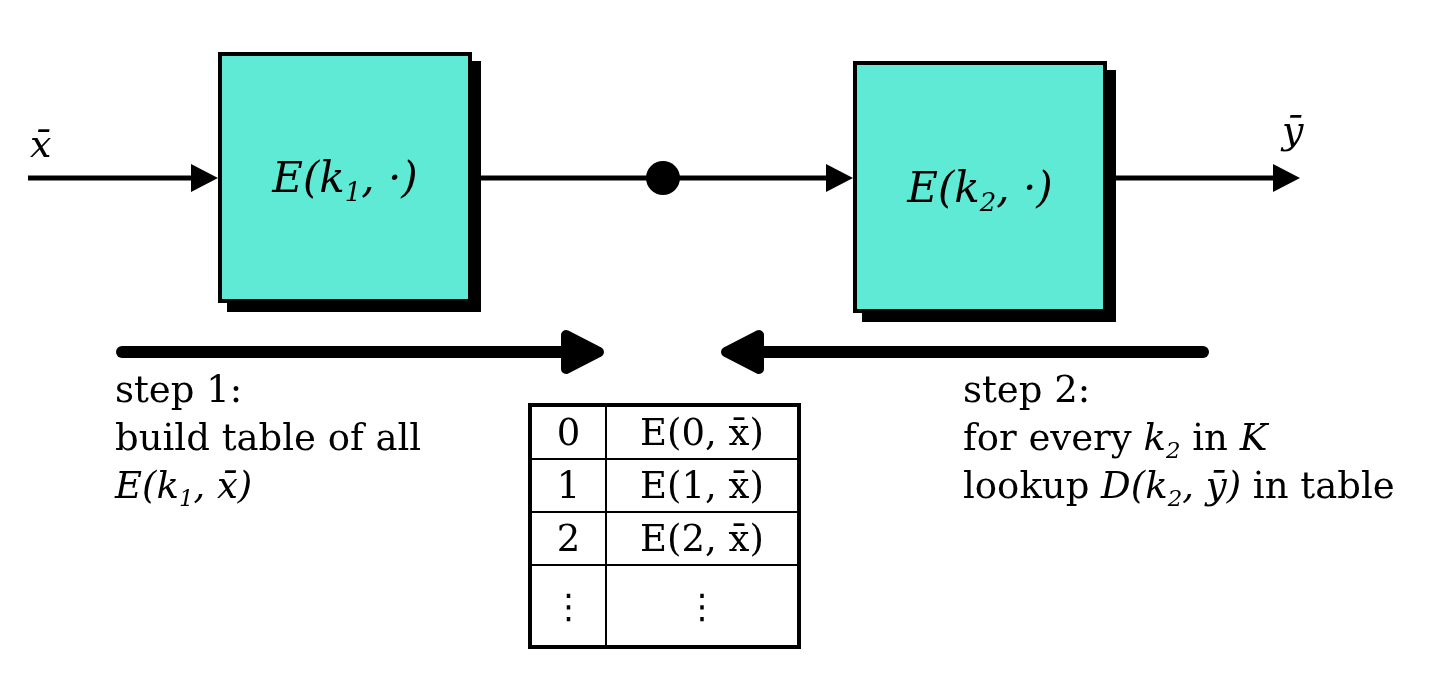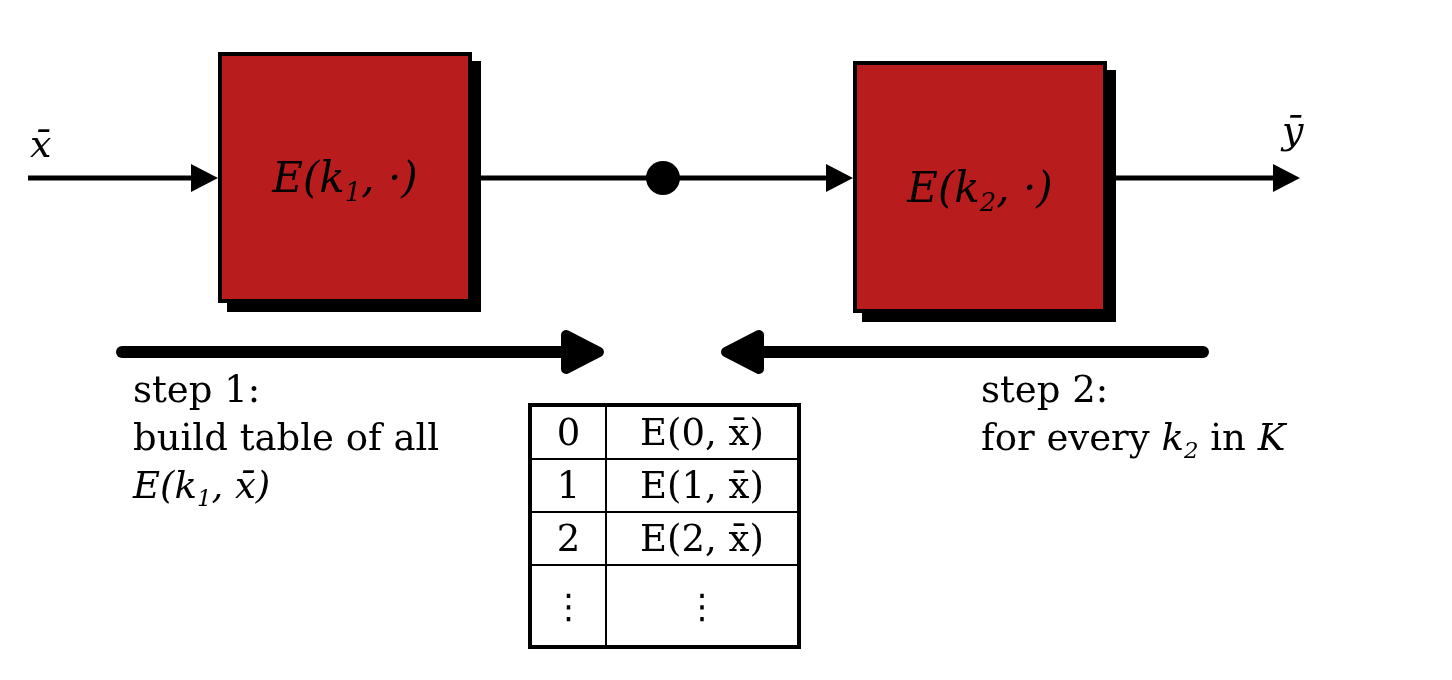--- a/index.html
+++ b/index.html
@@ -9,21 +9,21 @@
     height: 680px;
     background: #ffffff;
     color: #000000;
     font-family: "DejaVu Serif", "Liberation Serif", serif;
     overflow: hidden;
   }
   .connectors { position: absolute; left: 0; top: 0; }
 
   .encbox {
     position: absolute;
-    background: #b91c1c;
+    background: #5eead4;
     border: 4px solid #000000;
     box-shadow: 9px 9px 0 0 #000000;
     display: flex;
     align-items: center;
     justify-content: center;
   }
   #box1 { left: 218px; top: 52px;  width: 246px; height: 243px; }
   #box2 { left: 853px; top: 61px;  width: 246px; height: 244px; }
   .boxlabel { font-style: italic; font-size: 42px; white-space: nowrap; }
 
@@ -36,21 +36,20 @@
     line-height: 1.1;
   }
   #xlabel { left: 30px;   top: 124px; }
   #ylabel { left: 1282px; top: 110px; }
 
   .steptext {
     position: absolute;
     font-size: 37px;
     line-height: 48px;
     white-space: nowrap;
-    margin-left: 18px;
   }
   #step1text { left: 115px; top: 366px; }
   #step2text { left: 963px; top: 366px; }
   .math { font-style: italic; }
 
   .lookup-table {
     position: absolute;
     left: 528px;
     top: 403px;
     border-collapse: collapse;
@@ -106,20 +105,21 @@
 
   <div class="steptext" id="step1text">
     <div>step 1:</div>
     <div>build table of all</div>
     <div class="math"><span>E(k</span><sub class="msub">1</sub><span>, x̄)</span></div>
   </div>
 
   <div class="steptext" id="step2text">
     <div>step 2:</div>
     <div><span>for every </span><span class="math"><span>k</span><sub class="msub">2</sub></span><span> in </span><span class="math">K</span></div>
+    <div><span>lookup </span><span class="math"><span>D(k</span><sub class="msub">2</sub><span>, ȳ)</span></span><span> in table</span></div>
   </div>
 
   <table class="lookup-table">
     <tbody>
         <tr>
       <td class="keycell">0</td>
       <td class="valcell">E(0, x̄)</td>
     </tr>
     <tr>
       <td class="keycell">1</td>

